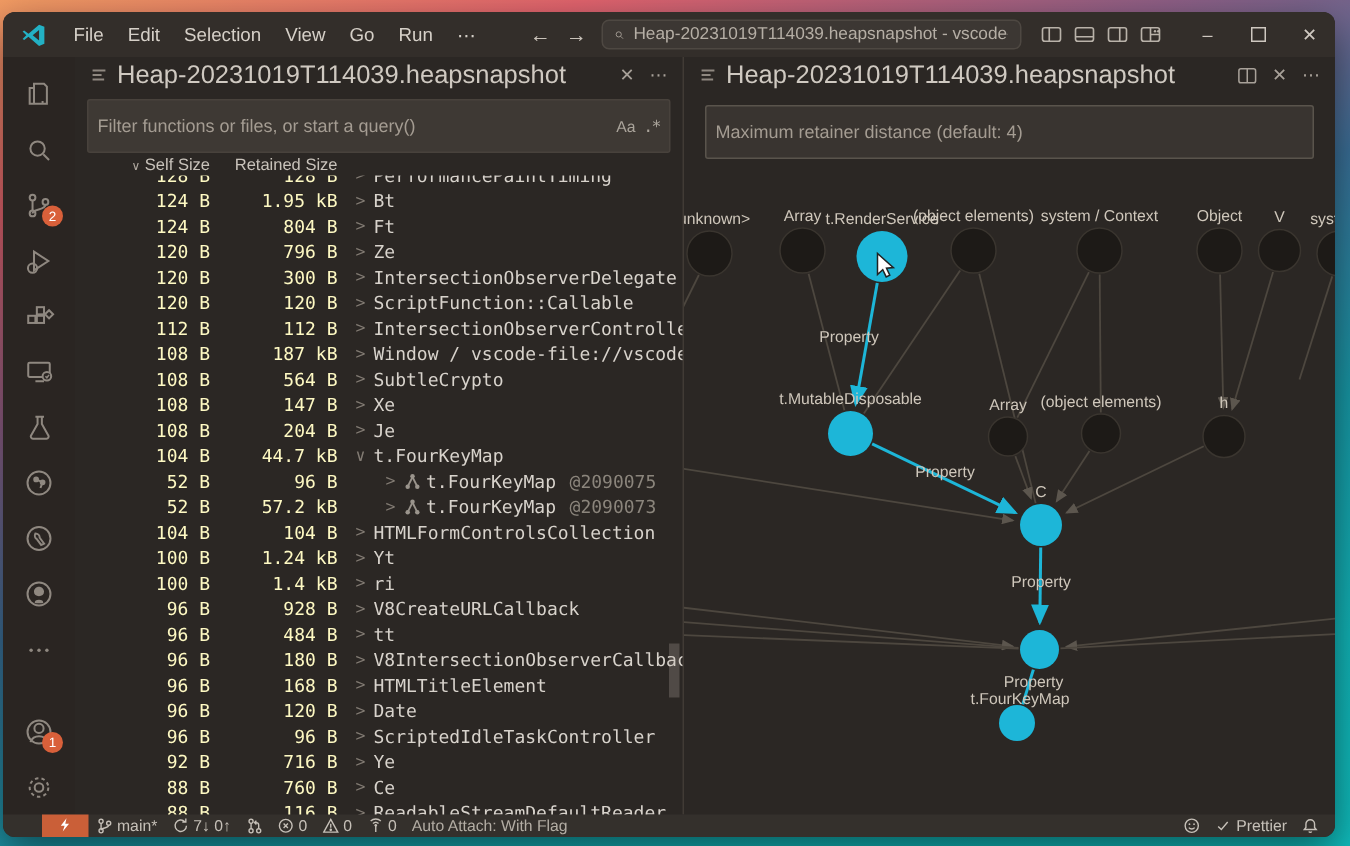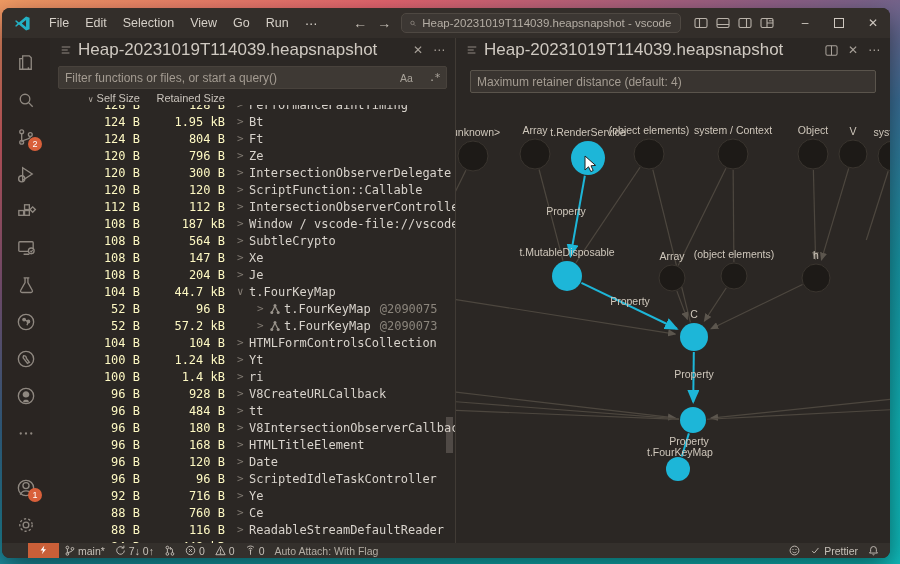--- a/index.html
+++ b/index.html
@@ -39,26 +39,26 @@
   .editor.left { flex:0 0 405px; }
   .editor.right { flex:1; border-left:1px solid #413b35; }
 
   .tabbar { height:24px; flex:0 0 24px; display:flex; align-items:center; background:#2b2724; padding-left:10px; }
   .tab { display:flex; align-items:center; gap:6px; color:#cfc9c1; font-size:17px; }
   .tab svg { width:12px; height:12px; stroke:#8f8880; stroke-width:1.4; fill:none; }
   .tab-actions { margin-left:auto; display:flex; gap:10px; padding-right:10px; color:#a8a199; font-size:12px; align-items:center; }
   .tab-actions svg { width:13px; height:13px; stroke:currentColor; fill:none; stroke-width:1.1; }
 
   .searchrow { flex:0 0 30px; padding:4px 8px 2px; }
-  .inputbox { height:23px; background:#3e3934; border:1px solid #48423c; border-radius:2px;
+  .inputbox { height:36px; background:#3e3934; border:1px solid #48423c; border-radius:2px;
     display:flex; align-items:center; padding:0 6px; gap:6px; }
   .editor.right .inputbox { background:#393430; border-color:#5a544c; margin:4px 6px; }
   .inputbox input { flex:1; background:transparent; border:none; outline:none; color:#d6d0c8; font-size:12px; font-family:"Liberation Sans",sans-serif; }
   .inputbox input::placeholder { color:#a49c92; }
-  .in-icons { color:#aaa49b; font-size:10.5px; display:flex; gap:16px; align-items:center; }
+  .in-icons { color:#aaa49b; font-size:10.5px; display:flex; gap:5px; align-items:flex-end; }
   .regex-ic { font-family:"DejaVu Sans Mono",monospace; font-size:11px; letter-spacing:-1px; }
 
   
   .thead { flex:0 0 13px; display:flex; font-size:11px; color:#c9c3bb; align-items:flex-start; }
   .c1 { width:90px; text-align:right; flex:0 0 90px; }
   .c2 { width:85px; text-align:right; flex:0 0 85px; }
   .sort-ic { font-size:8px; margin-right:3px; color:#b0a9a0; }
   .tbody { flex:1; overflow:hidden; position:relative; }
   .rowwrap { transform:translateY(-9px); }
   .trow { height:17px; display:flex; align-items:center; font-family:"DejaVu Sans Mono",monospace; font-size:12px; white-space:nowrap; }

